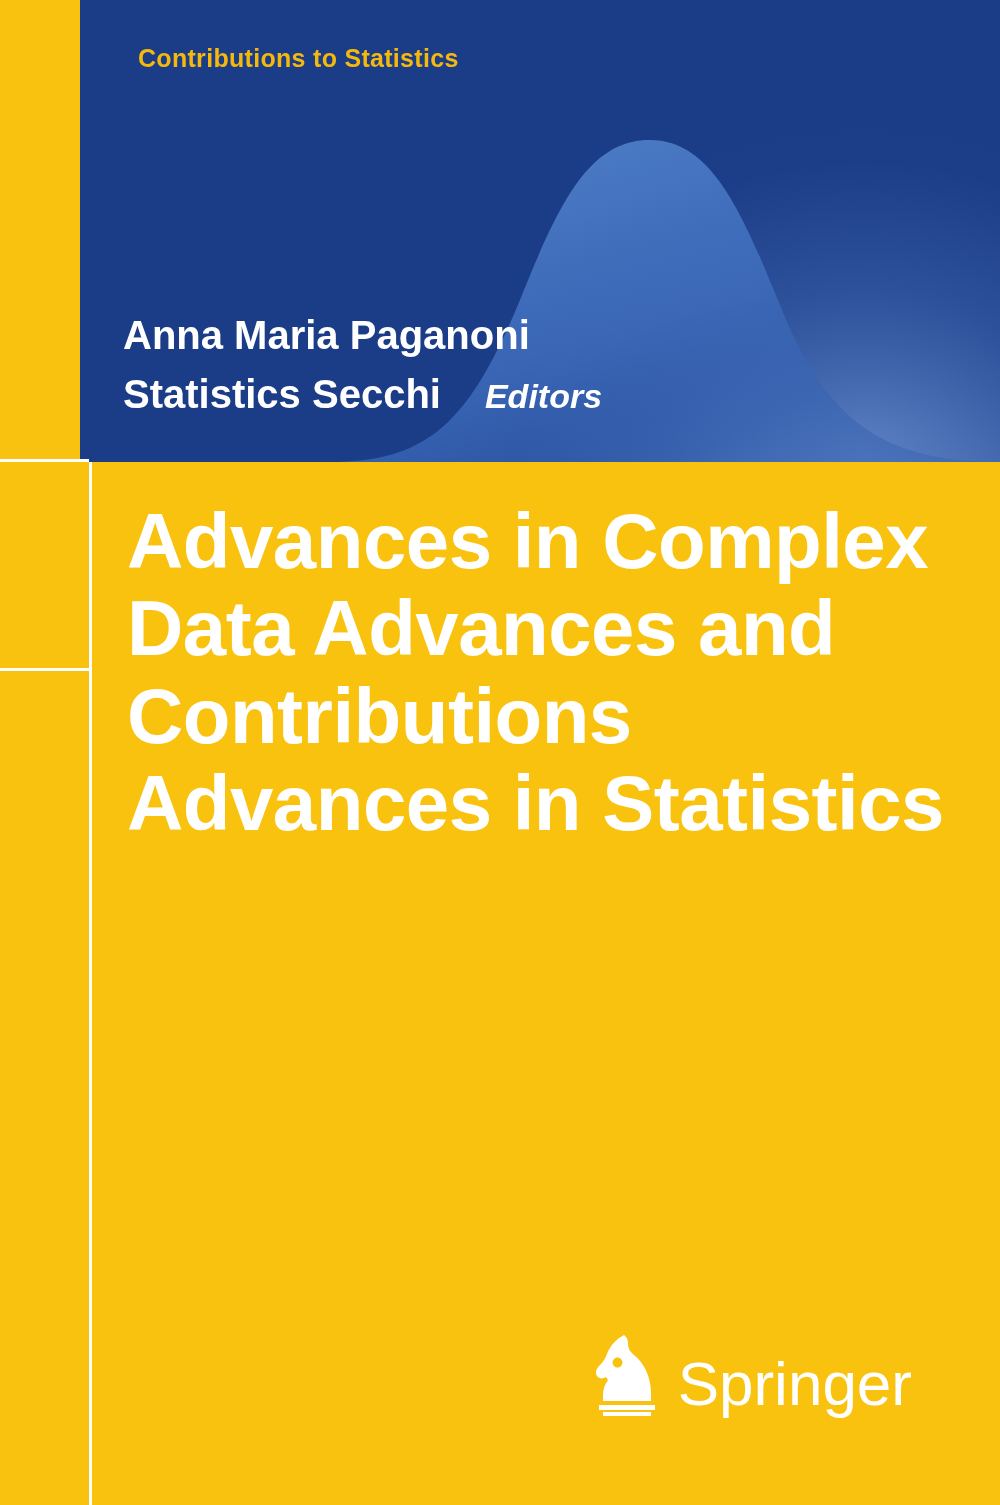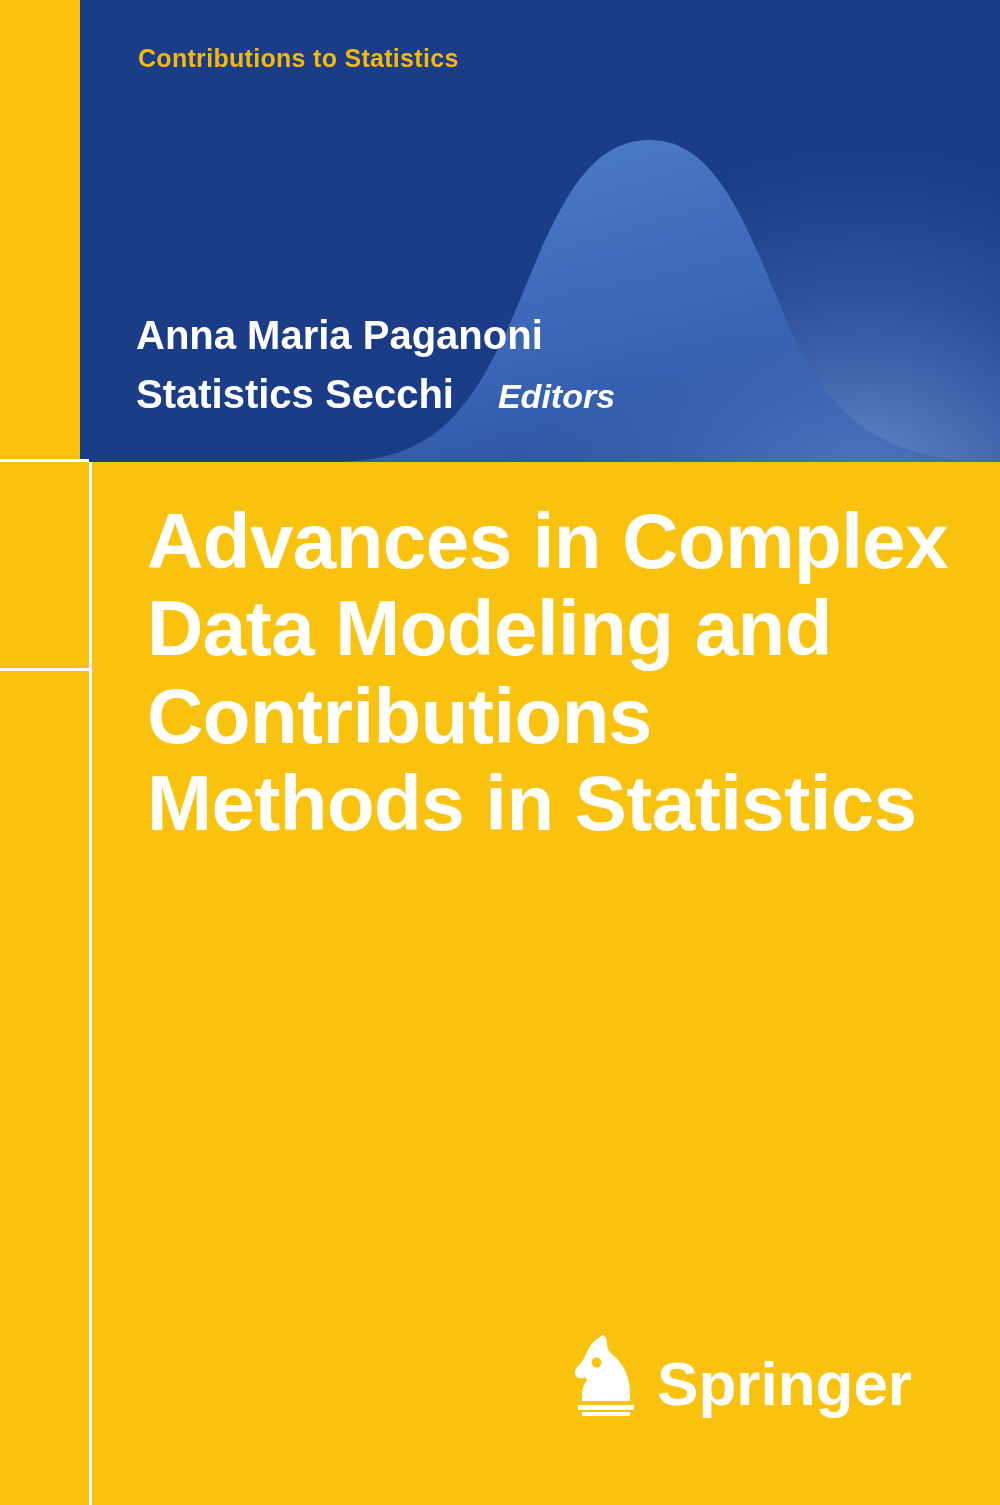--- a/index.html
+++ b/index.html
@@ -67,21 +67,21 @@
     font-weight: bold;
     letter-spacing: 0.3px;
     color: #f5b80c;
     z-index: 6;
     white-space: nowrap;
   }
 
   
   .editors-block {
     position: absolute;
-    left: 136px;
+    left: 123px;
     top: 306px;
     z-index: 6;
     color: #ffffff;
   }
   .editor-line {
     font-size: 40px;
     font-weight: 600;
     line-height: 1.48;
     white-space: nowrap;
   }
@@ -142,37 +142,36 @@
     color: #ffffff;
     font-size: 78px;
     font-weight: 600;
     line-height: 1.12;
     letter-spacing: -0.5px;
     z-index: 6;
   }
   .main-title .tl {
     display: block;
     white-space: nowrap;
-    margin-left: 20px;
   }
 
   
   .springer-logo {
     position: absolute;
     right: 88px;
     bottom: 88px;
     display: flex;
     align-items: flex-end;
     gap: 18px;
     z-index: 6;
   }
   .springer-word {
     font-size: 62px;
     color: #ffffff;
-    font-weight: 700;
+    font-weight: 400;
     letter-spacing: 0px;
     line-height: 1;
     padding-bottom: 2px;
   }
   .knight {
     width: 66px;
     height: 84px;
   }
 </style>
 </head>
@@ -221,23 +220,23 @@
     </div>
   </div>
 
   <div class="body-area"></div>
   <div class="h-rule-top"></div>
   <div class="v-rule"></div>
   <div class="h-rule"></div>
 
   <div class="main-title">
     <span class="tl">Advances in Complex</span>
-    <span class="tl">Data Modeling and</span>
+    <span class="tl">Data Advances and</span>
     <span class="tl">Contributions</span>
-    <span class="tl">Methods in Statistics</span>
+    <span class="tl">Advances in Statistics</span>
   </div>
 
   <div class="springer-logo">
     <svg class="knight" viewBox="0 0 66 84" xmlns="http://www.w3.org/2000/svg">
       <g fill="#ffffff">
         <path d="M30 2 C22 6 16 13 13 21 C11 26 9 29 5 33 C2 36 1 40 3 43 C5 46 9 46 12 44 L14 47 C11 51 9 56 9 62 L9 68 L57 68 L57 60 C57 44 50 30 40 22 C36 19 34 15 34 11 C34 7 33 4 30 2 Z M20 26 C22 24 25 24 27 26 C29 28 29 31 27 33 C25 35 22 35 20 33 C18 31 18 28 20 26 Z"></path>
         <rect x="5" y="72" width="56" height="5"></rect>
         <rect x="9" y="79" width="48" height="4"></rect>
       </g>
     </svg>

